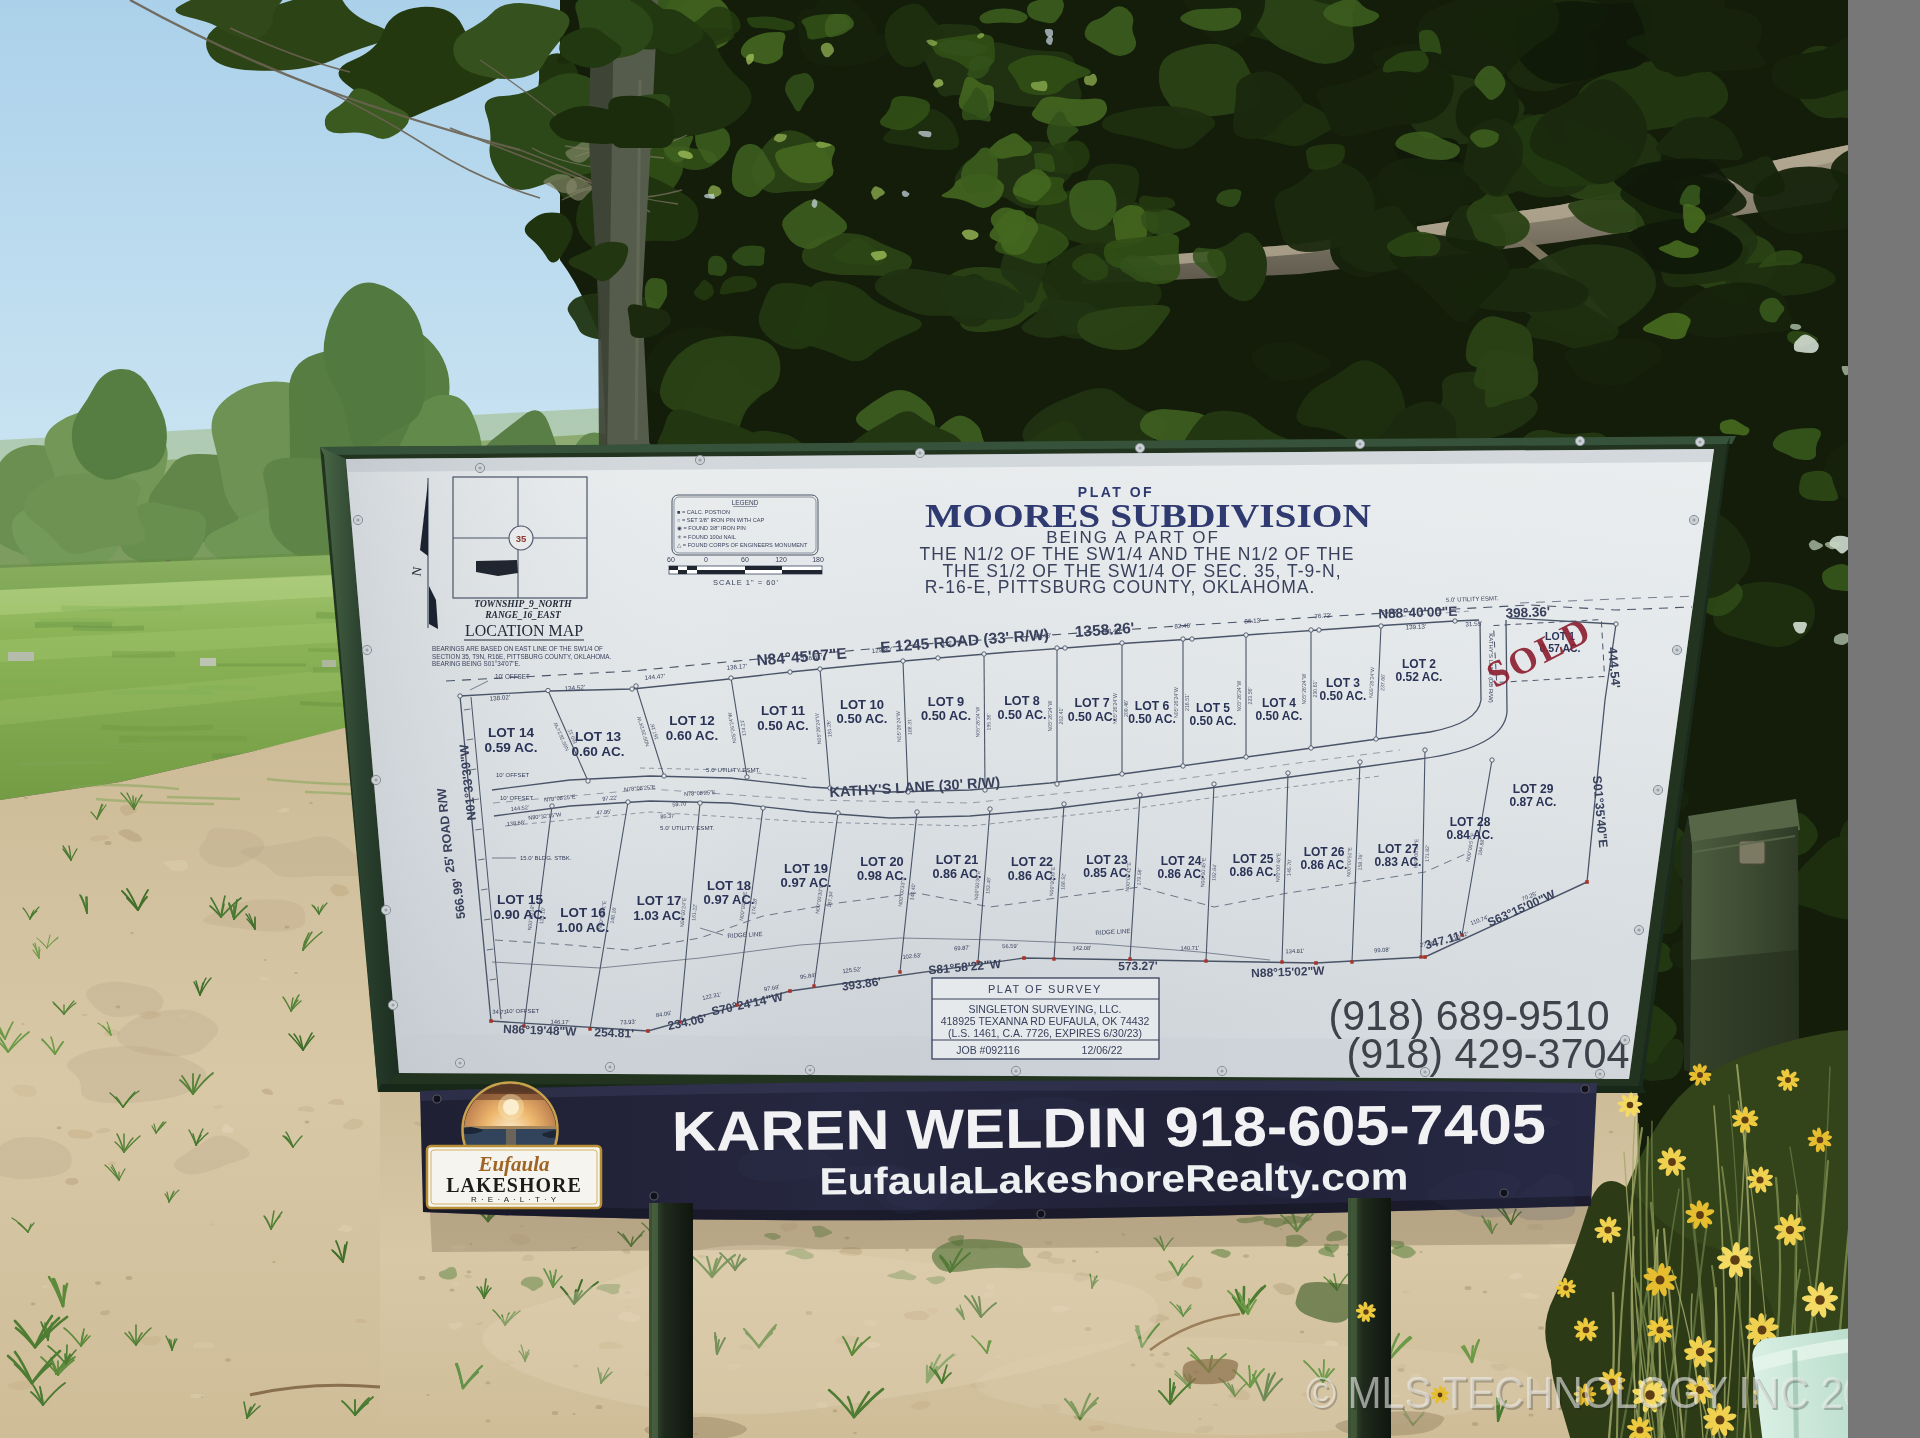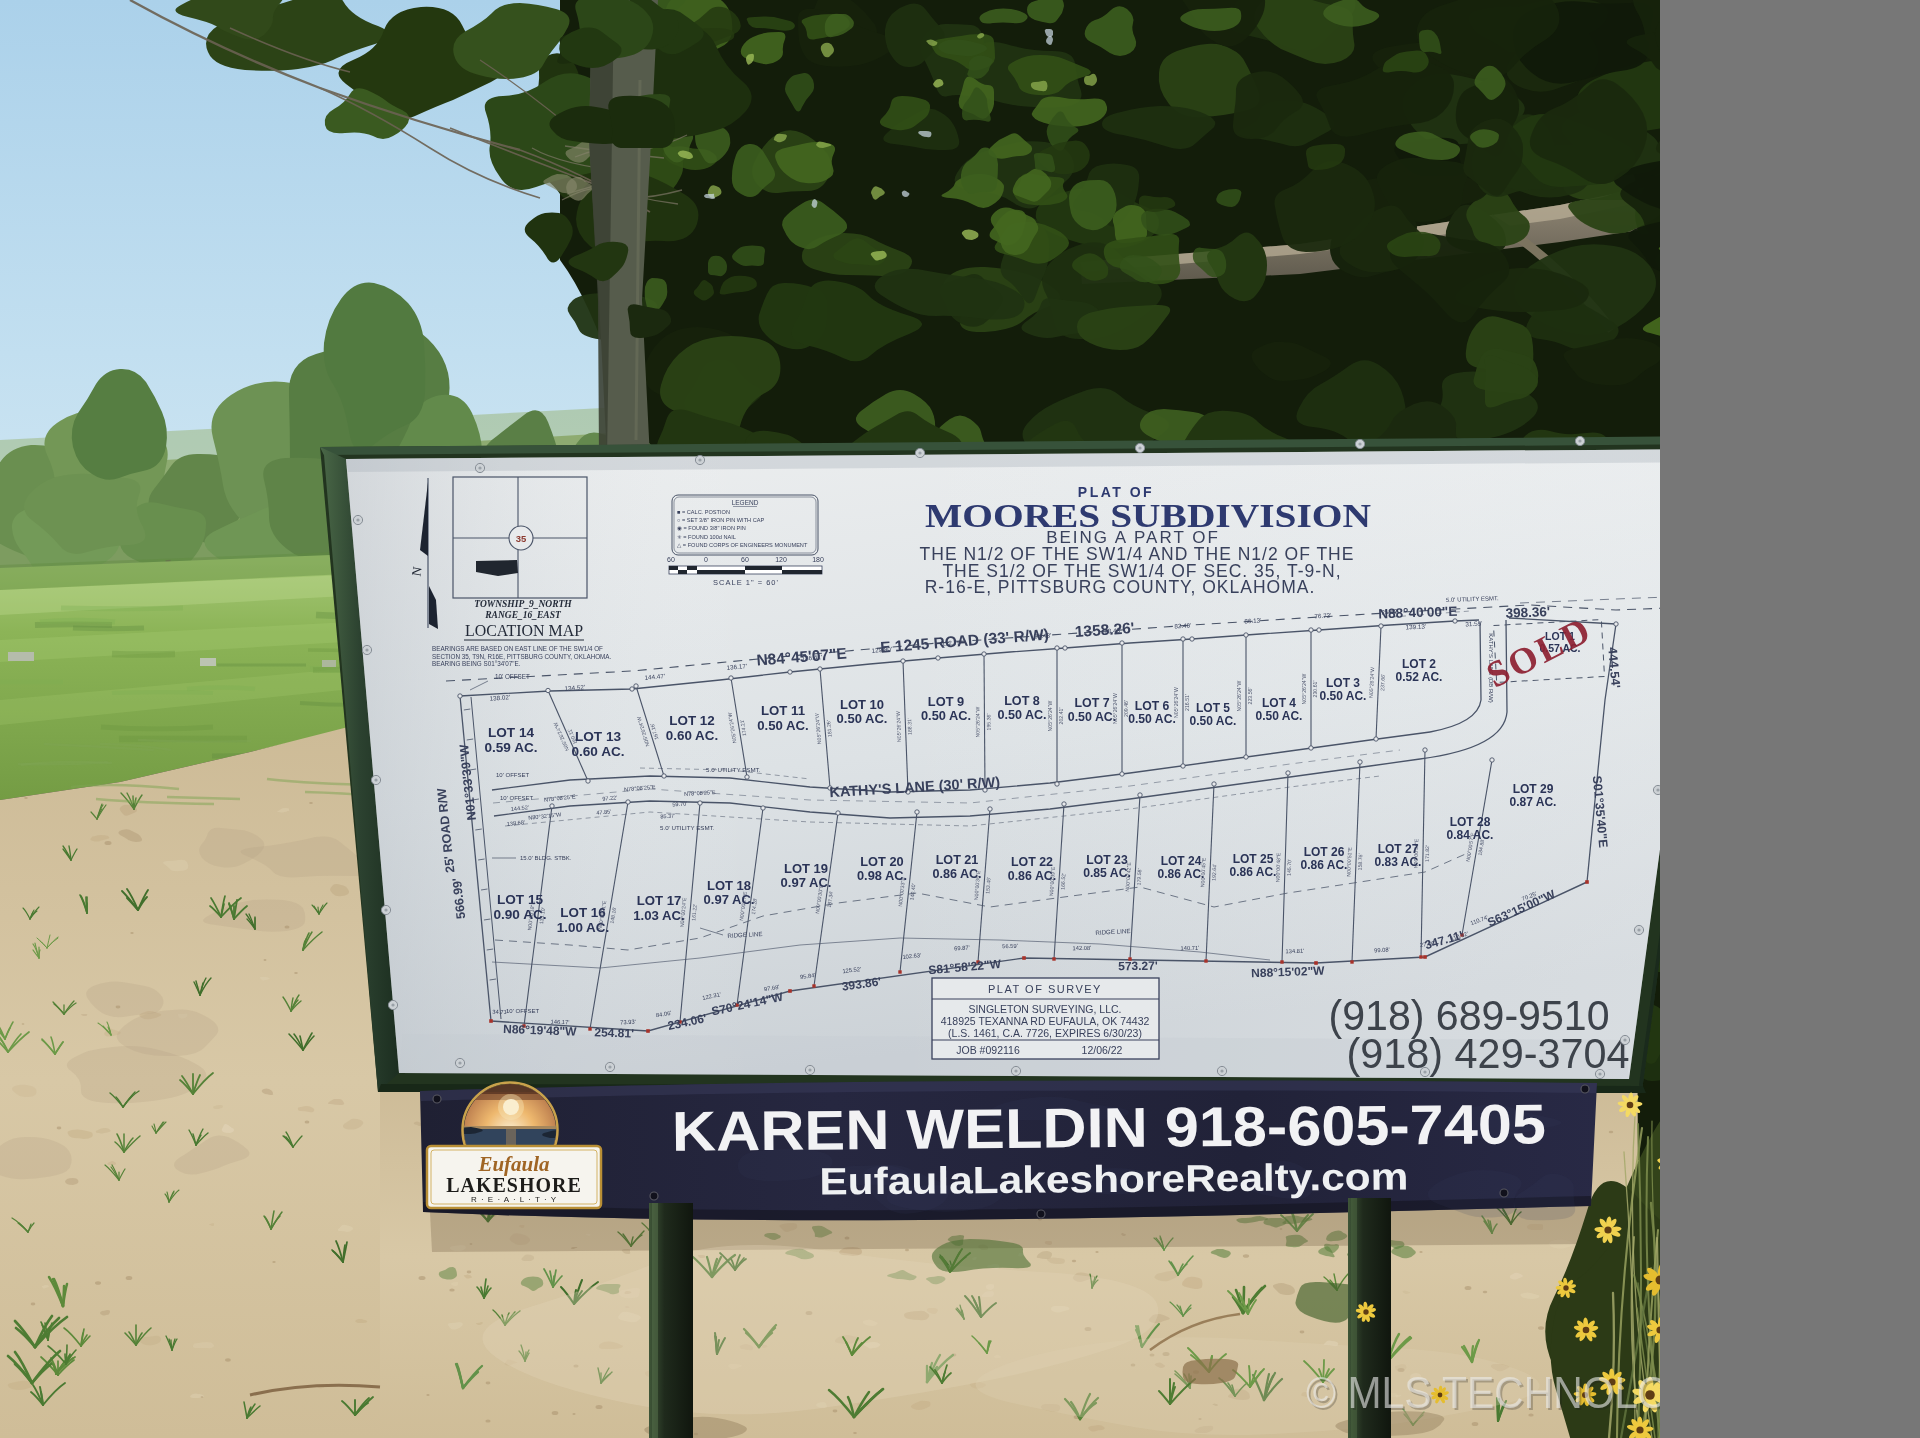--- a/index.html
+++ b/index.html
@@ -1,14 +1,14 @@
 <!DOCTYPE html>
 <html><head><meta charset="utf-8"><style>
 html,body{margin:0;padding:0;background:#777;}
-#c{position:relative;width:1660px;height:1438px;overflow:hidden;font-family:"Liberation Sans",sans-serif;}
+#c{position:relative;width:1848px;height:1438px;overflow:hidden;font-family:"Liberation Sans",sans-serif;}
 </style></head><body>
 <div id="c">
 <svg width="1920" height="1438" viewBox="0 0 1920 1438">
 <defs>
 <linearGradient id="sky" x1="0" y1="0" x2="0" y2="1">
  <stop offset="0" stop-color="#abd1ea"></stop>
           <stop offset="0.55" stop-color="#c2dff0"></stop>
           <stop offset="1" stop-color="#d5e9f3"></stop>
 </linearGradient>
 <linearGradient id="field" x1="0" y1="0" x2="0" y2="1">

